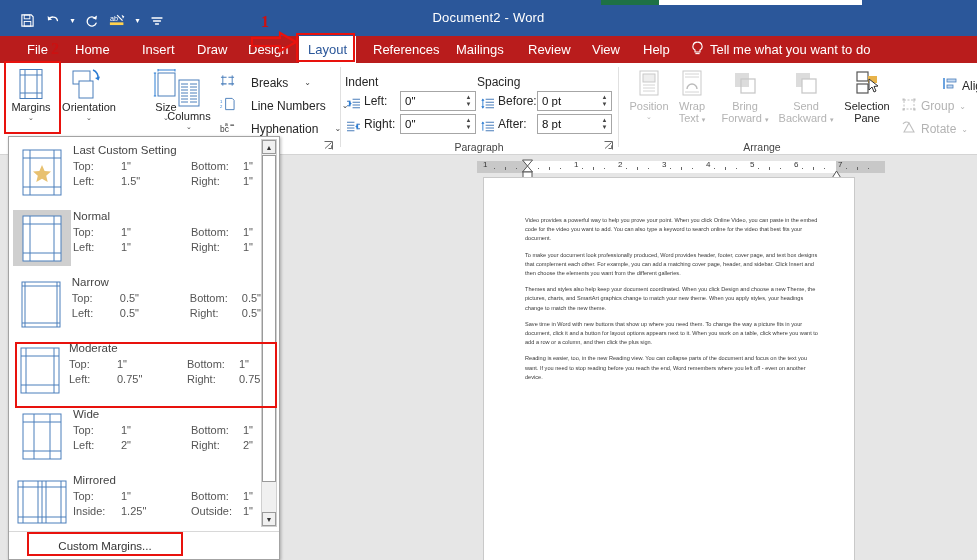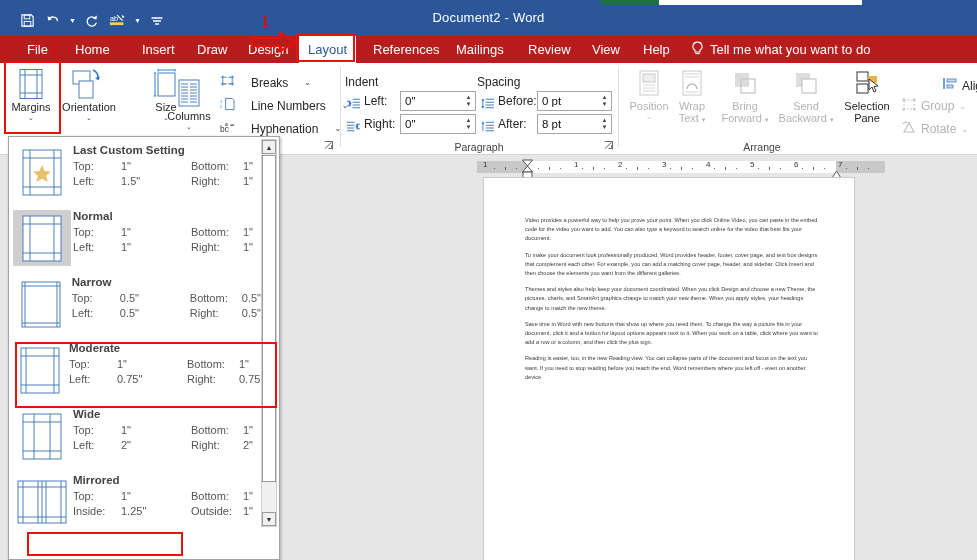--- a/index.html
+++ b/index.html
@@ -150,21 +150,21 @@
   .dd-item {
     position: absolute; left: 2px; width: 250px; height: 65px; display: flex; align-items: flex-start;
   }
   .dd-item.sel .thumb-wrap { background: #cfcfcf; }
   .dd-thumb {
     width: 62px; display: flex; align-items: center; justify-content: center;
     padding-top: 5px;
   }
   .thumb-wrap { width: 58px; height: 56px; display: flex; align-items: center; justify-content: center; }
   .dd-text { padding-top: 4px; flex: 1; }
-  .dd-title { font-size: 11.5px; font-weight: bold; color: #444444; line-height: 15px; }
+  .dd-title { font-size: 11.5px; font-weight: normal; color: #444444; line-height: 15px; }
   .dd-rows { margin-top: 1px; }
   .dd-row { display: flex; font-size: 11px; color: #555555; line-height: 15px; }
   .dd-row .k1 { width: 48px; }
   .dd-row .v1 { width: 70px; }
   .dd-row .k2 { width: 52px; }
   .dd-row .v2 { }
 
   .dd-scroll {
     position: absolute; right: 2px; top: 2px; width: 16px; height: 388px; background: #f0f0f0;
     border: 1px solid #cfcfcf;
@@ -790,17 +790,22 @@
         </div>
       </div>
     </div>
 
     <div class="dd-scroll">
       <div class="arrow up">▲</div>
       <div class="thumb"></div>
       <div class="arrow dn">▼</div>
     </div>
 
+    <div class="dd-footer">
+      <div class="cm">
+        <span>Custom Margins...</span>
+      </div>
+    </div>
     <div class="ann-box-custom"></div>
     <div class="ann-box-normal"></div>
   </div>
 
 </div>
 
 </body></html>

